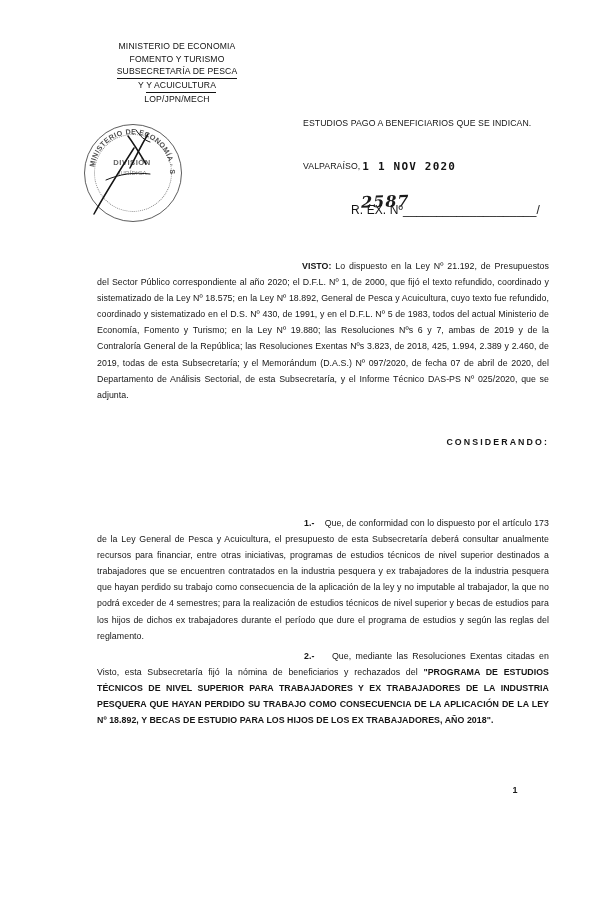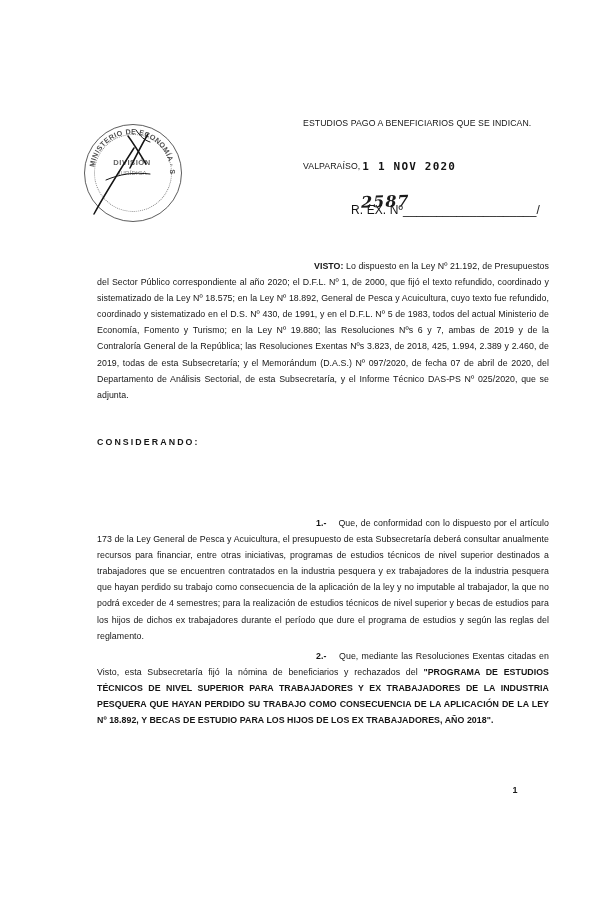--- a/index.html
+++ b/index.html
@@ -180,38 +180,37 @@
     width: 452px;
     font-size: 8.8px;
     line-height: 16.1px;
     text-align: justify;
     text-justify: inter-word;
     color: #151515;
     letter-spacing: .05px;
   }
   .body-block .lead {
     font-weight: 700;
-    margin-left: 12px;
   }
   .indent-marker {
     display: inline-block;
     width: 205px;
   }
   .indent-marker-2 {
     display: inline-block;
     width: 207px;
   }
 
   #visto-block { top: 258px; }
   #considerando {
     position: absolute;
     left: 97px;
     width: 452px;
     top: 437px;
-    text-align: left;
+    text-align: right;
     font-size: 8.8px;
     font-weight: 700;
     letter-spacing: 2.1px;
     color: #151515;
   }
   #para1-block { top: 515px; }
   #para2-block { top: 648px; }
   #para2-block .caps {
     font-weight: 700;
   }
@@ -228,20 +227,27 @@
     font-size: 9px;
     font-weight: 700;
     color: #1a1a1a;
   }
 </style>
 </head>
 <body>
 
 <div class="page">
 
+  <div class="letterhead">
+    <div class="lh-line">MINISTERIO DE ECONOMIA</div>
+    <div class="lh-line">FOMENTO Y TURISMO</div>
+    <div class="lh-line"><span class="lh-underline">SUBSECRETARÍA DE PESCA</span></div>
+    <div class="lh-line">Y <span class="lh-underline">Y ACUICULTURA</span></div>
+    <div class="lh-line">LOP/JPN/MECH</div>
+  </div>
 
   <div class="stamp-wrap">
     <div class="stamp-circle"></div>
     <div class="stamp-circle inner"></div>
     <svg class="stamp-arc-text" viewBox="0 0 96 96">
       <defs>
         <path id="arcpath" d="M 10,48 A 38,38 0 1 1 86,48"></path>
       </defs>
       <text><textPath href="#arcpath" startOffset="4%">MINISTERIO DE ECONOMÍA · SUBSECRETARÍA</textPath></text>
     </svg>

